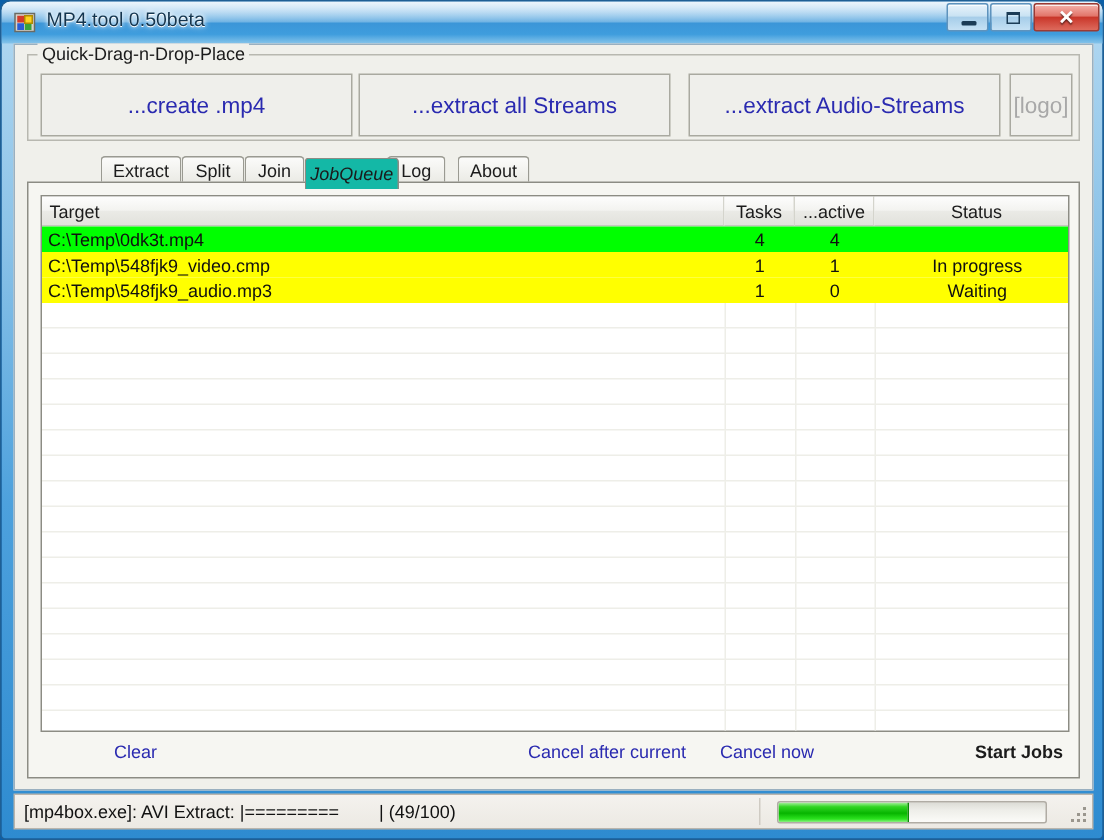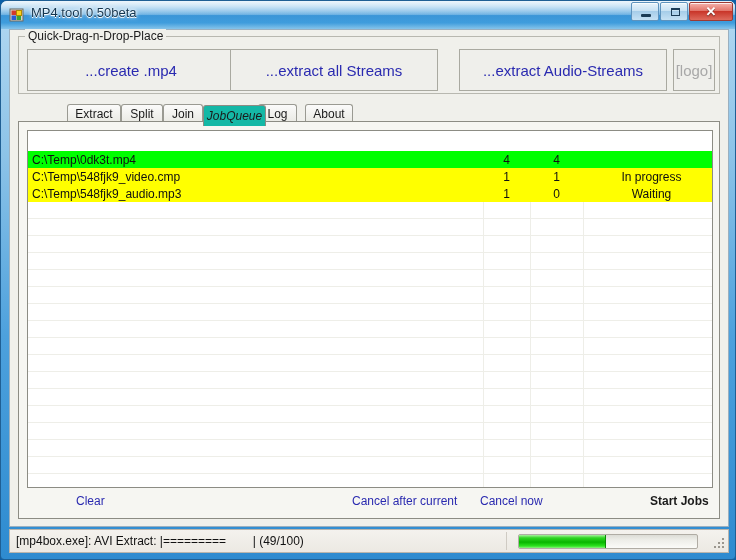--- a/index.html
+++ b/index.html
@@ -209,21 +209,21 @@
   </div>
 
   <div class="client">
 
     <div class="groupbox">
       <div class="groupbox-label">Quick-Drag-n-Drop-Place</div>
       <div id="dropzones">
           <div class="dropzone" style="left: 8px; width: 208px;">
             <span>...create .mp4</span>
           </div>
-          <div class="dropzone" style="left: 211px; width: 208px;">
+          <div class="dropzone" style="left: 220px; width: 208px;">
             <span>...extract all Streams</span>
           </div>
           <div class="dropzone" style="left: 440px; width: 208px;">
             <span>...extract Audio-Streams</span>
           </div>
           <div class="dropzone logo" style="left: 654px; width: 42px;">
             <span>[logo]</span>
           </div>
         </div>
     </div>
@@ -248,20 +248,34 @@
           <span>Log</span>
         </div>
         <div class="tab" style="left: 287px; width: 48px;">
           <span>About</span>
         </div>
       </div>
 
     <div class="tabpage">
 
       <div class="listview">
+        <div class="lv-head" id="lv-head">
+            <div class="cell" style="left: 0px; width: 455px;">
+              <span>Target</span>
+            </div>
+            <div class="cell center" style="left: 455px; width: 47px;">
+              <span>Tasks</span>
+            </div>
+            <div class="cell center" style="left: 502px; width: 53px;">
+              <span>...active</span>
+            </div>
+            <div class="cell center" style="left: 555px; width: 137px;">
+              <span>Status</span>
+            </div>
+          </div>
         <div class="lv-rows" id="lv-rows">
             <div class="lv-row">
               <div class="fill" style="width: 692px; background: rgb(0, 255, 0);"></div>
               <div class="c target" style="left: 0px; width: 455px;">C:\Temp\0dk3t.mp4</div>
               <div class="c center" style="left: 455px; width: 47px;">4</div>
               <div class="c center" style="left: 502px; width: 53px;">4</div>
             </div>
             <div class="lv-row">
               <div class="fill" style="width: 686px; background: rgb(255, 255, 0);"></div>
               <div class="c target" style="left: 0px; width: 455px;">C:\Temp\548fjk9_video.cmp</div>

